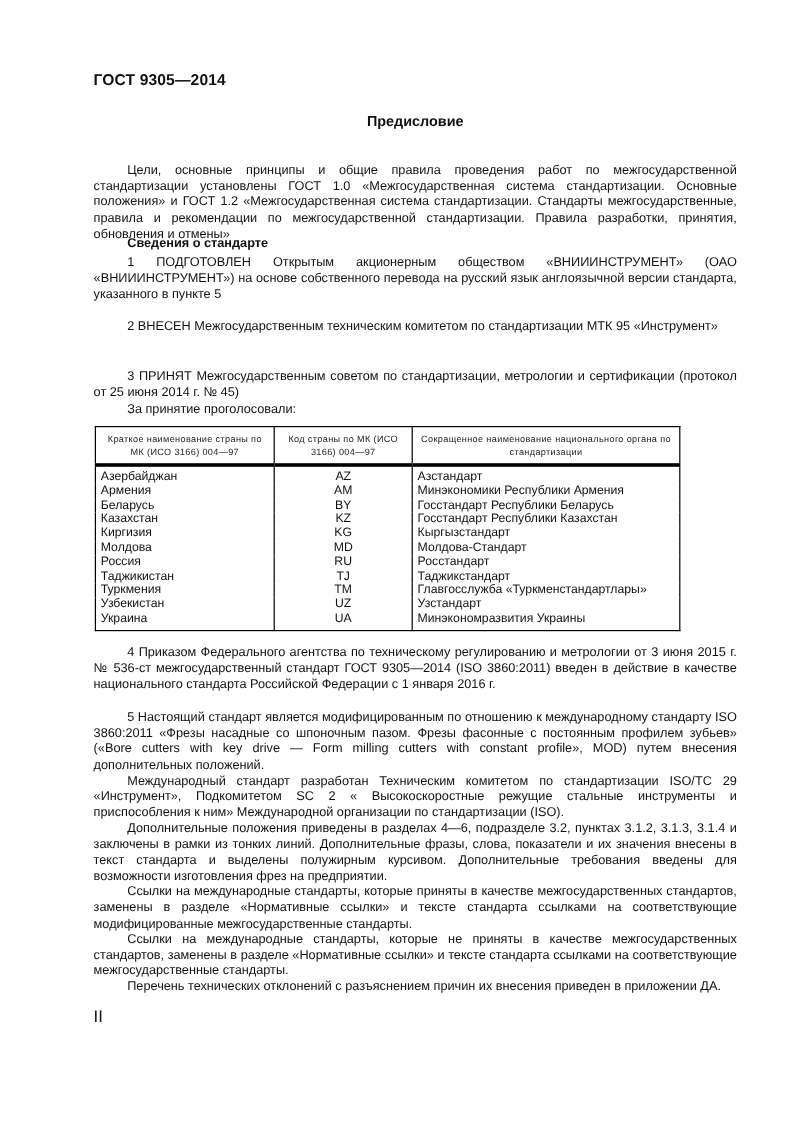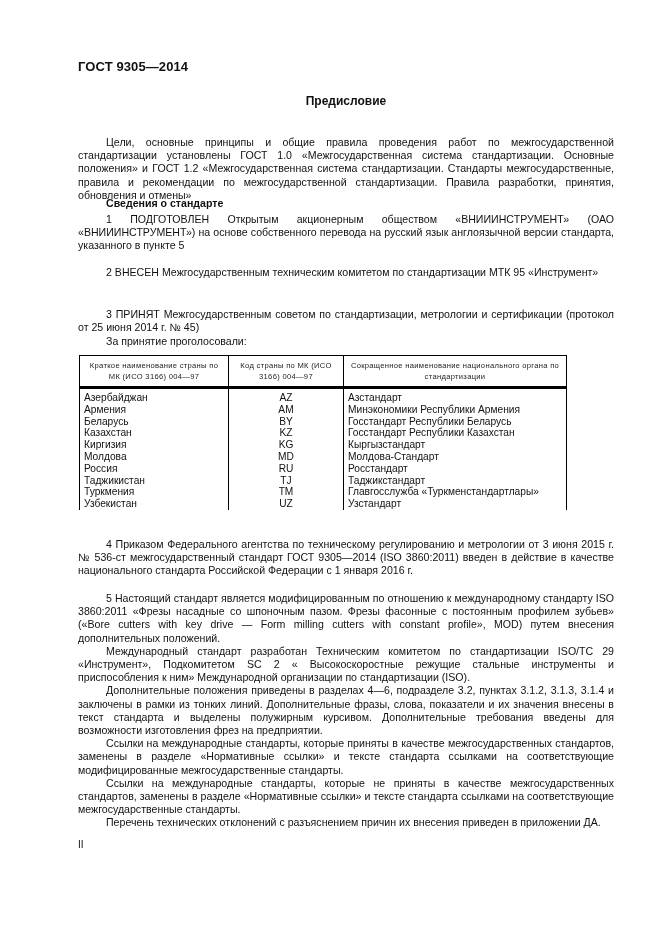--- a/index.html
+++ b/index.html
@@ -13,21 +13,21 @@
   .block { position: absolute; left: 0; width: 536px; }
   .bold { font-weight: bold; }
   table.votes { position: absolute; left: 1px; top: 355px; width: 488px; border-collapse: collapse; font-size: 10.2px; }
   table.votes th { font-weight: normal; font-size: 7.6px; line-height: 10.5px; color: #222; letter-spacing: 0.3px;
                    border: 1px solid #000; border-bottom: 3px solid #000; padding: 4px 3px 3px; height: 23px; text-align: center; vertical-align: middle; }
   table.votes td { border-left: 1px solid #000; border-right: 1px solid #000; padding: 0 4px; line-height: 11.8px; height: 11.8px; vertical-align: top; }
   table.votes tr:first-child td { padding-top: 3px; }
   table.votes tr.last td { border-bottom: 1px solid #000; padding-bottom: 3px; }
   td.code { text-align: center; }
   .c1 { width: 142px; } .c2 { width: 108px; }
-  .page-num { position: absolute; top: 839px; left: 0; font-size: 10px; }
+  .page-num { position: absolute; top: 839px; left: 0; font-size: 14px; }
 </style>
 </head>
 <body>
 
 <div class="page">
   <div class="doc-id">ГОСТ 9305—2014</div>
   <div class="title">Предисловие</div>
 
   <div class="block" style="top:136px;">
     <p class="indent">Цели, основные принципы и общие правила проведения работ по межгосударственной стандартизации установлены ГОСТ 1.0 «Межгосударственная система стандартизации. Основные положения» и ГОСТ 1.2 «Межгосударственная система стандартизации. Стандарты межгосударственные, правила и рекомендации по межгосударственной стандартизации. Правила разработки, принятия, обновления и отмены»</p>
@@ -105,20 +105,25 @@
       <tr>
           <td>Туркмения</td>
           <td class="code">TM</td>
           <td>Главгосслужба «Туркменстандартлары»</td>
         </tr>
       <tr>
           <td>Узбекистан</td>
           <td class="code">UZ</td>
           <td>Узстандарт</td>
         </tr>
+      <tr class="last">
+          <td>Украина</td>
+          <td class="code">UA</td>
+          <td>Минэкономразвития Украины</td>
+        </tr>
     </tbody>
   </table>
 
   <div class="block" style="top:538px;">
     <p class="indent">4 Приказом Федерального агентства по техническому регулированию и метрологии от 3 июня 2015 г. № 536-ст межгосударственный стандарт ГОСТ 9305—2014 (ISO 3860:2011) введен в действие в качестве национального стандарта Российской Федерации с 1 января 2016 г.</p>
   </div>
 
   <div class="block" style="top:592px;">
     <p class="indent">5 Настоящий стандарт является модифицированным по отношению к международному стандарту ISO 3860:2011 «Фрезы насадные со шпоночным пазом. Фрезы фасонные с постоянным профилем зубьев» («Bore cutters with key drive — Form milling cutters with constant profile», MOD) путем внесения дополнительных положений.</p>
     <p class="indent">Международный стандарт разработан Техническим комитетом по стандартизации ISO/TC 29 «Инструмент», Подкомитетом SC 2 « Высокоскоростные режущие стальные инструменты и приспособления к ним» Международной организации по стандартизации (ISO).</p>

